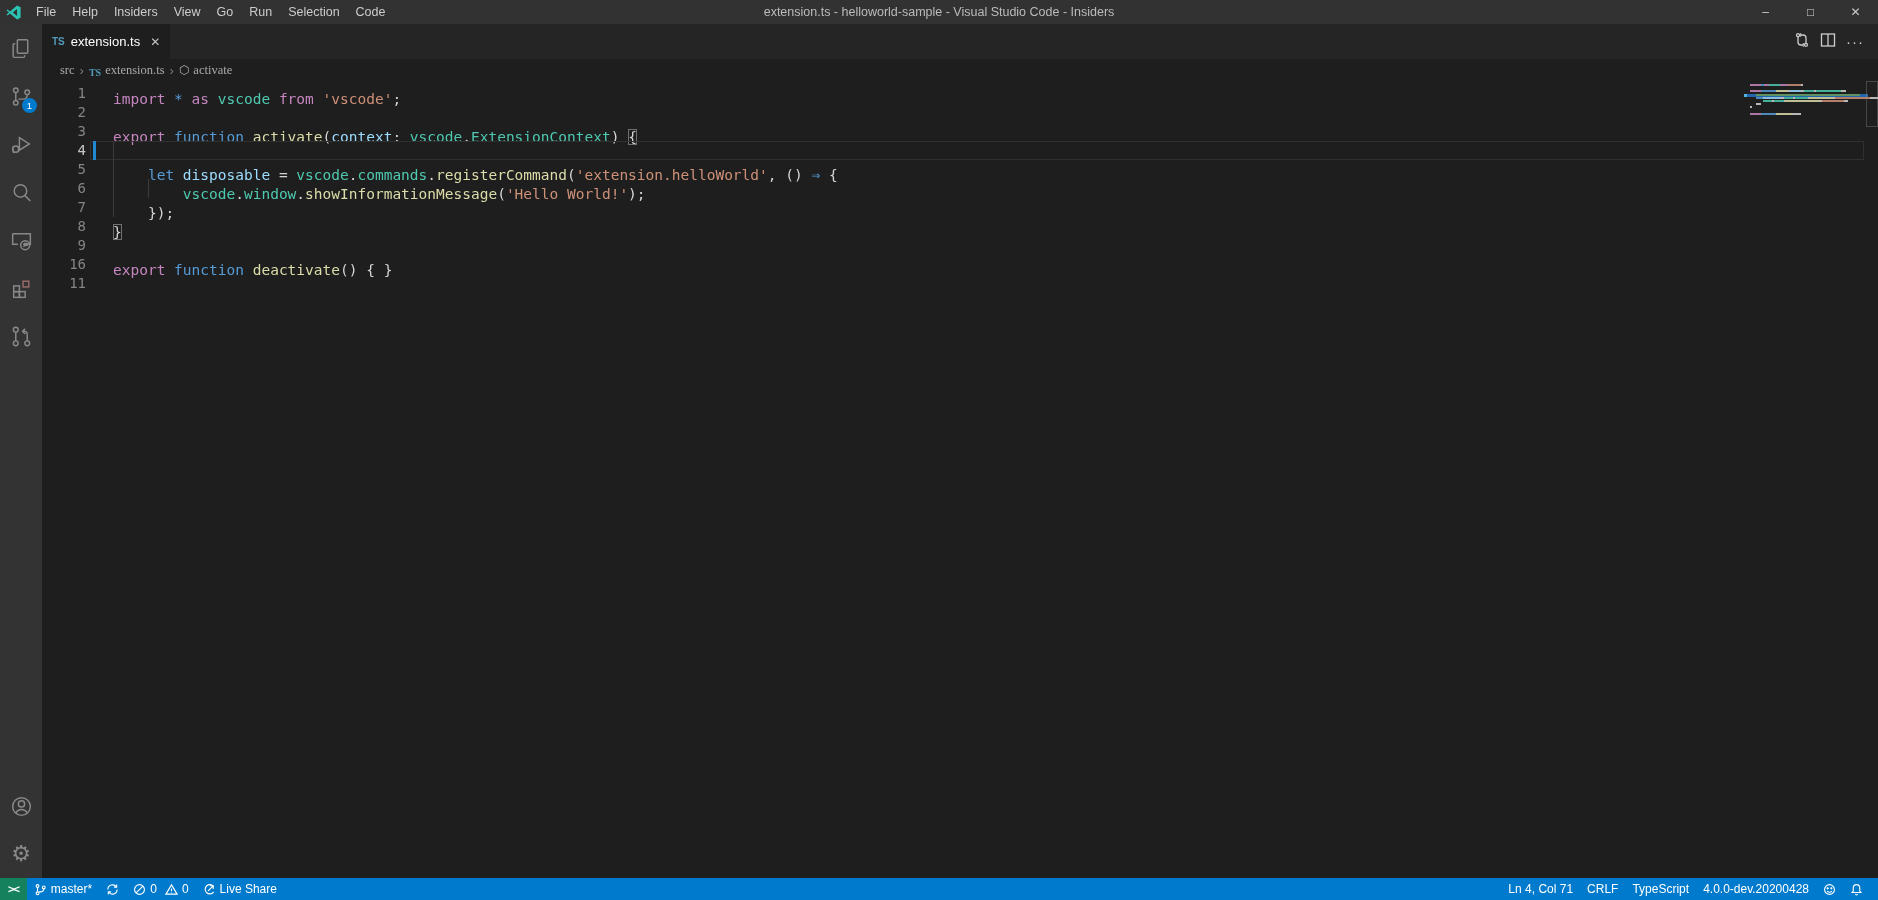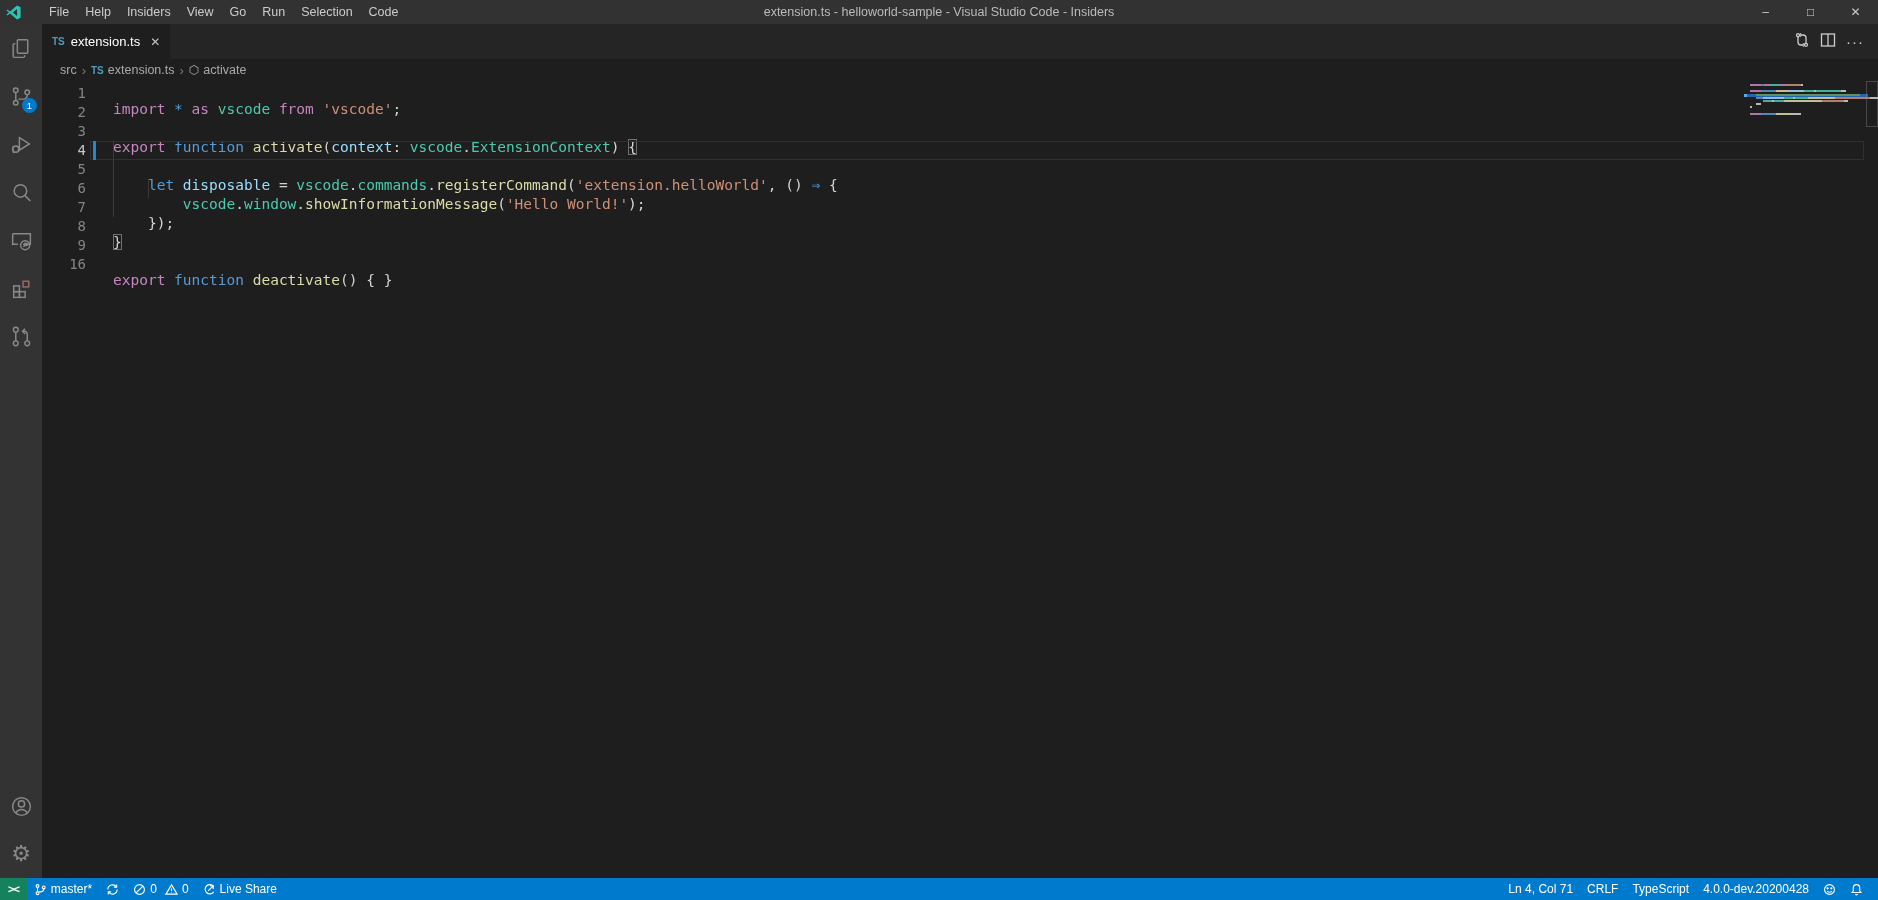--- a/index.html
+++ b/index.html
@@ -3,21 +3,21 @@
 <meta charset="utf-8">
 <style>
   * { margin:0; padding:0; box-sizing:border-box; }
   html,body { width:1878px; height:900px; overflow:hidden; background:#1e1e1e;
               font-family:"Liberation Sans", sans-serif; }
   #app { position:relative; width:1878px; height:900px; background:#1e1e1e; }
 
   
   #titlebar { position:absolute; left:0; top:0; right:0; height:24px;
               background:#323233; display:flex; align-items:center; color:#cccccc;
-              font-size:12.5px;gap:13px; }
+              font-size:12.5px; }
   #vscode-logo { width:17px; height:17px; margin:0 6px 0 5px; flex:0 0 auto; }
   .menu-item { padding:0 8px; height:24px; line-height:24px; cursor:default; }
   #window-title { position:absolute; left:50%; transform:translateX(-50%);
                   color:#bbbbbb; white-space:nowrap; }
   #window-controls { margin-left:auto; display:flex; height:24px; }
   .win-btn { width:45px; height:24px; display:flex; align-items:center;
              justify-content:center; font-size:12px; color:#cccccc; }
 
   
   #activitybar { position:absolute; left:0; top:24px; bottom:22px; width:42px;
@@ -44,36 +44,36 @@
   #editor-actions { margin-left:auto; display:flex; align-items:center; gap:10px;
                     padding-right:14px; color:#cccccc; }
   #editor-actions svg { width:16px; height:16px; stroke:#cccccc; fill:none;
                         stroke-width:1.3; }
   .more-dots { font-size:15px; letter-spacing:1px; color:#cccccc; }
 
   #breadcrumb { position:absolute; left:0; top:35px; right:0; height:22px;
                 display:flex; align-items:center; padding-left:18px; gap:4px;
                 color:#a9a9a9; font-size:12.5px; background:#1e1e1e; }
   .crumb-sep { color:#7a7a7a; font-size:13px; padding:0 1px; }
-  .crumb { display:flex; align-items:center; gap:4px; }
+  .crumb { display:flex; align-items:flex-end; gap:4px;font-family:Liberation Serif, serif; }
   .ns-icon { color:#b0b0b0; font-size:12px; }
 
   
   #code-area { position:absolute; left:0; top:57px; right:0; bottom:0; }
   #code-scroll { position:absolute; left:0; top:3px; right:0; }
   .code-row { position:relative; height:19px; white-space:pre;
               font-family:"DejaVu Sans Mono", monospace; font-size:14.5px;
               line-height:19px; }
   .gutter-num { position:absolute; left:0; width:44px; text-align:right;
                 color:#858585; font-family:"DejaVu Sans Mono", monospace;
                 font-size:14px; }
   .gutter-num.active { color:#c6c6c6; }
   .mod-bar { position:absolute; left:51px; top:0; width:3px; height:19px;
              background:#1f8ad2; }
-  .code-text { position:absolute; left:71px; top:16px; }
+  .code-text { position:absolute; left:71px; top:6px; }
   .current-line-box { position:absolute; left:48px; right:14px; top:0; height:19px;
                       border:1px solid #303031; }
   .bracket-match { outline:1px solid #707070; outline-offset:-1px; }
   .indent-guide { position:absolute; top:0; width:1px; height:19px; background:#3b3b3b; }
 
   
   #minimap { position:absolute; right:12px; top:3px; width:116px; }
   .mm-row { position:relative; height:3.2px; }
   .mm-seg { position:absolute; top:0; height:2px; opacity:0.85; }
   .mm-current { position:absolute; left:-6px; right:-2px; top:0; height:3.2px;
@@ -235,20 +235,21 @@
           <div class="code-row"><div class="gutter-num">1</div><div class="code-text"><span style="color: rgb(197, 134, 192);">import </span><span style="color: rgb(86, 156, 214);">* </span><span style="color: rgb(197, 134, 192);">as </span><span style="color: rgb(78, 201, 176);">vscode </span><span style="color: rgb(197, 134, 192);">from </span><span style="color: rgb(206, 145, 120);">'vscode'</span><span style="color: rgb(212, 212, 212);">;</span></div></div>
           <div class="code-row"><div class="gutter-num">2</div><div class="code-text"></div></div>
           <div class="code-row"><div class="gutter-num">3</div><div class="code-text"><span style="color: rgb(197, 134, 192);">export </span><span style="color: rgb(86, 156, 214);">function </span><span style="color: rgb(220, 220, 170);">activate</span><span style="color: rgb(212, 212, 212);">(</span><span style="color: rgb(156, 220, 254);">context</span><span style="color: rgb(212, 212, 212);">: </span><span style="color: rgb(78, 201, 176);">vscode</span><span style="color: rgb(212, 212, 212);">.</span><span style="color: rgb(78, 201, 176);">ExtensionContext</span><span style="color: rgb(212, 212, 212);">) </span><span class="bracket-match" style="color: rgb(212, 212, 212);">{</span></div></div>
           <div class="code-row"><div class="current-line-box"></div><div class="indent-guide" style="left: 71px;"></div><div class="gutter-num active">4</div><div class="mod-bar"></div><div class="code-text"><span style="color: rgb(212, 212, 212);">    </span></div></div>
           <div class="code-row"><div class="indent-guide" style="left: 71px;"></div><div class="gutter-num">5</div><div class="code-text"><span style="color: rgb(212, 212, 212);">    </span><span style="color: rgb(86, 156, 214);">let </span><span style="color: rgb(156, 220, 254);">disposable </span><span style="color: rgb(212, 212, 212);">= </span><span style="color: rgb(78, 201, 176);">vscode</span><span style="color: rgb(212, 212, 212);">.</span><span style="color: rgb(78, 201, 176);">commands</span><span style="color: rgb(212, 212, 212);">.</span><span style="color: rgb(220, 220, 170);">registerCommand</span><span style="color: rgb(212, 212, 212);">(</span><span style="color: rgb(206, 145, 120);">'extension.helloWorld'</span><span style="color: rgb(212, 212, 212);">, </span><span style="color: rgb(212, 212, 212);">() </span><span style="color: rgb(86, 156, 214);">⇒</span><span style="color: rgb(212, 212, 212);"> {</span></div></div>
           <div class="code-row"><div class="indent-guide" style="left: 71px;"></div><div class="indent-guide" style="left: 105.92px;"></div><div class="gutter-num">6</div><div class="code-text"><span style="color: rgb(212, 212, 212);">        </span><span style="color: rgb(78, 201, 176);">vscode</span><span style="color: rgb(212, 212, 212);">.</span><span style="color: rgb(78, 201, 176);">window</span><span style="color: rgb(212, 212, 212);">.</span><span style="color: rgb(220, 220, 170);">showInformationMessage</span><span style="color: rgb(212, 212, 212);">(</span><span style="color: rgb(206, 145, 120);">'Hello World!'</span><span style="color: rgb(212, 212, 212);">);</span></div></div>
           <div class="code-row"><div class="indent-guide" style="left: 71px;"></div><div class="gutter-num">7</div><div class="code-text"><span style="color: rgb(212, 212, 212);">    });</span></div></div>
           <div class="code-row"><div class="gutter-num">8</div><div class="code-text"><span class="bracket-match" style="color: rgb(212, 212, 212);">}</span></div></div>
           <div class="code-row"><div class="gutter-num">9</div><div class="code-text"></div></div>
           <div class="code-row"><div class="gutter-num">16</div><div class="code-text"><span style="color: rgb(197, 134, 192);">export </span><span style="color: rgb(86, 156, 214);">function </span><span style="color: rgb(220, 220, 170);">deactivate</span><span style="color: rgb(212, 212, 212);">() { }</span></div></div>
+          <div class="code-row"><div class="gutter-num">11</div><div class="code-text"></div></div>
         </div>
       <div id="minimap">
           <div class="mm-row">
             <div class="mm-seg" style="left: 0px; width: 11.2px; background: rgb(197, 134, 192);"></div>
             <div class="mm-seg" style="left: 11.2px; width: 3.2px; background: rgb(86, 156, 214);"></div>
             <div class="mm-seg" style="left: 14.4px; width: 4.8px; background: rgb(197, 134, 192);"></div>
             <div class="mm-seg" style="left: 19.2px; width: 11.2px; background: rgb(78, 201, 176);"></div>
             <div class="mm-seg" style="left: 30.4px; width: 8px; background: rgb(197, 134, 192);"></div>
             <div class="mm-seg" style="left: 38.4px; width: 12.8px; background: rgb(206, 145, 120);"></div>
             <div class="mm-seg" style="left: 51.2px; width: 1.6px; background: rgb(212, 212, 212);"></div>

